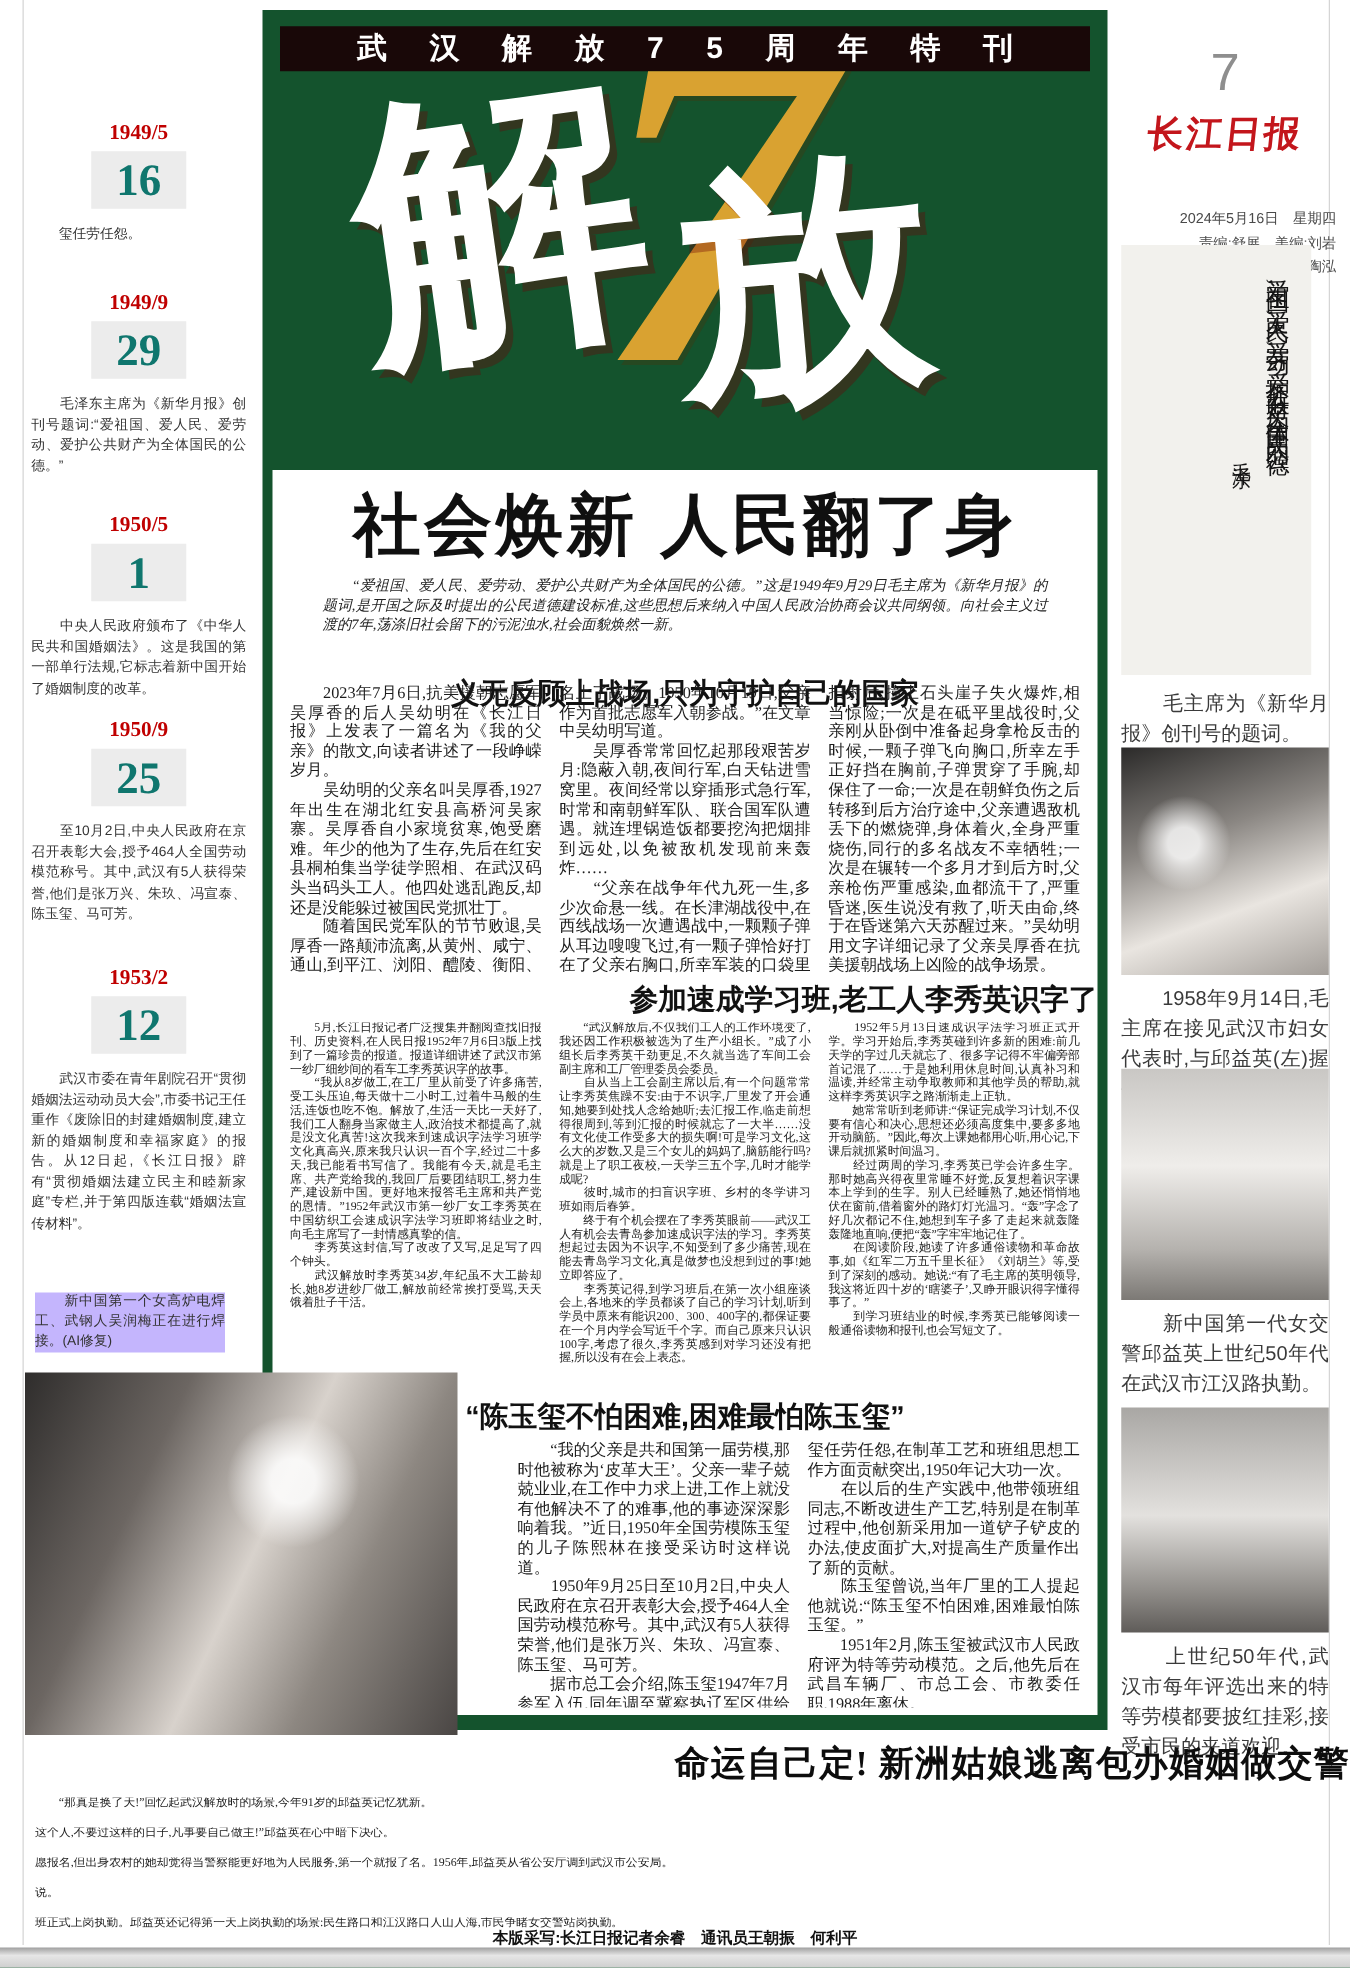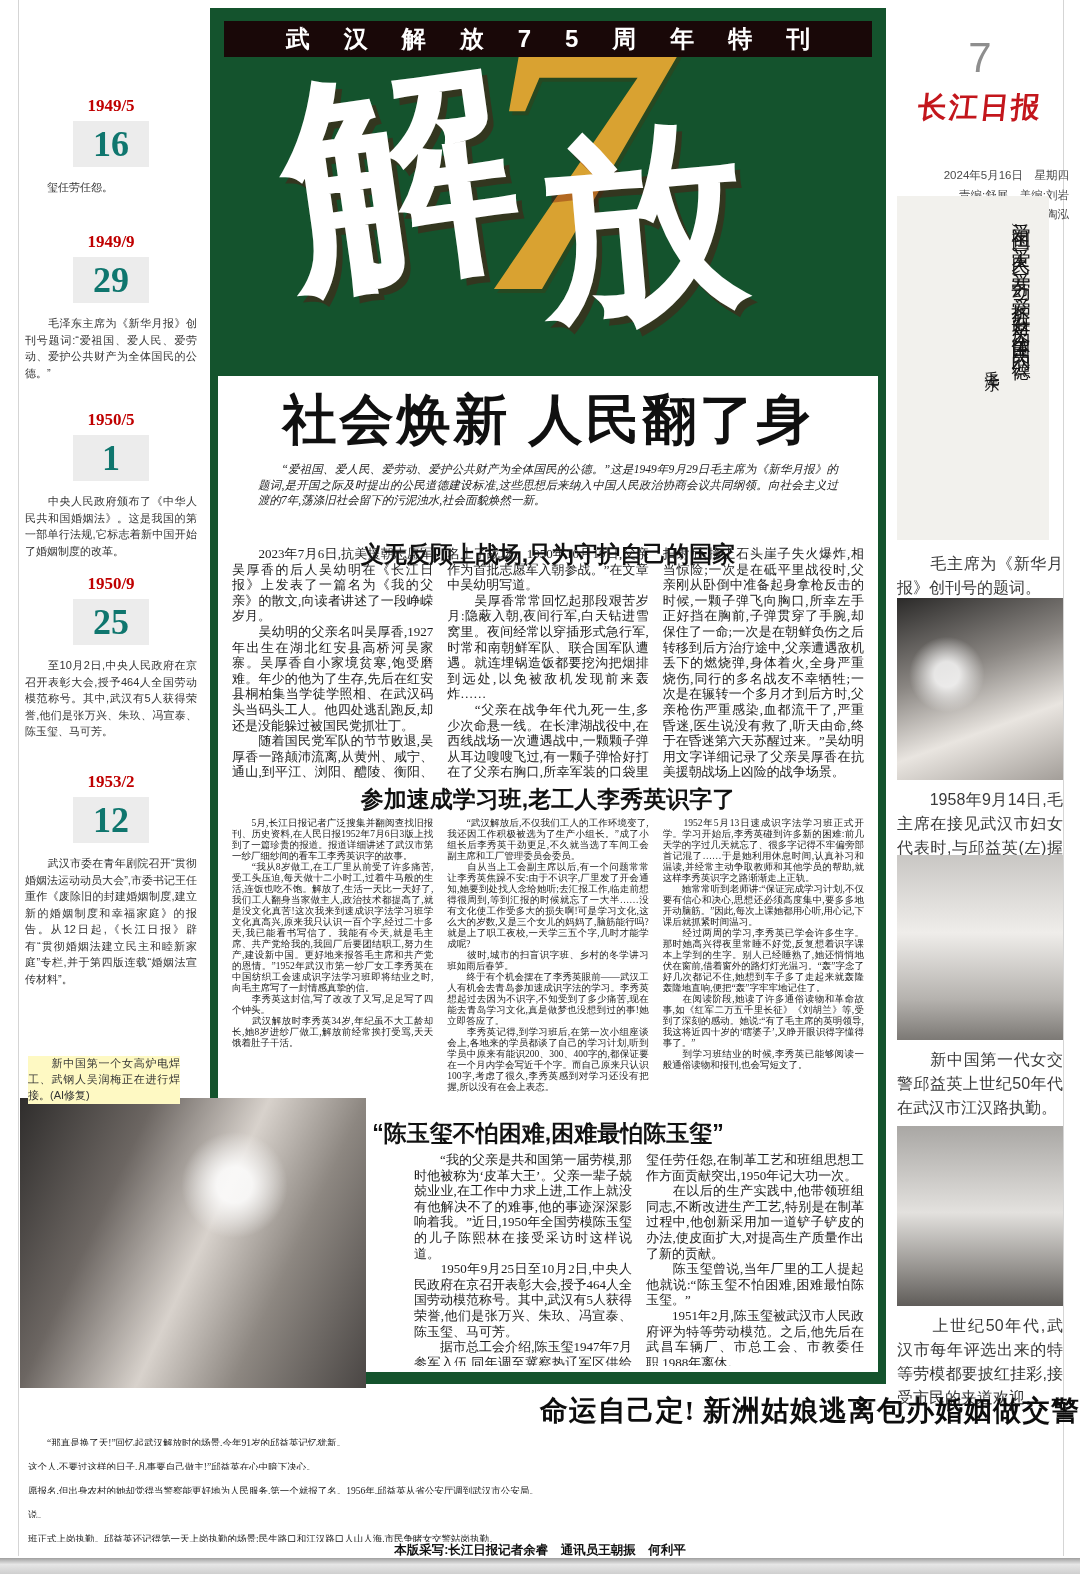--- a/index.html
+++ b/index.html
@@ -21,21 +21,21 @@
   .tl-day {
     margin:5px auto 0; width:76px; height:46px; background:#ececec;
     font-family:"Liberation Serif","DejaVu Serif",serif; font-weight:bold;
     font-size:36px; line-height:46px; color:#0f766e;
   }
   .tl-text {
     margin-top:12px; text-align:justify; font-size:11px; line-height:1.5;
     color:#333; white-space:pre-line;
   }
   .left-photo-caption {
-    position:absolute; left:28px; top:1056px; width:152px; z-index:7; background:#fef9c3;
+    position:absolute; left:28px; top:1034px; width:152px; z-index:7; background:#c4b5fd;
     font-size:11px; line-height:1.45; color:#333; text-align:justify; white-space:pre-line;
   }
   .welder-photo {
     position:absolute; left:20px; top:1098px; width:346px; height:290px; z-index:6;
     background:
       radial-gradient(circle at 62% 30%, rgba(255,255,255,.85) 0 6%, rgba(255,255,255,0) 18%),
       linear-gradient(115deg,#2f2d2c 0%,#6c6662 28%,#d8d2cc 52%,#8d8781 72%,#4a4644 100%);
   }
   
   .center-frame { position:absolute; left:210px; top:8px; width:676px; height:1376px; background:#14532d; }
@@ -172,21 +172,21 @@
 　　吴幼明的父亲名叫吴厚香,1927年出生在湖北红安县高桥河吴家寨。吴厚香自小家境贫寒,饱受磨难。年少的他为了生存,先后在红安县桐柏集当学徒学照相、在武汉码头当码头工人。他四处逃乱跑反,却还是没能躲过被国民党抓壮丁。
 　　随着国民党军队的节节败退,吴厚香一路颠沛流离,从黄州、咸宁、通山,到平江、浏阳、醴陵、衡阳、永州,再到桂林、柳州、武宣,最终随部队在广西横县葫芦村一带起义,编入中国人民解放军四十军一一九师。
 　　“抗美援朝战争爆发后,父亲毅然决然报</div>
       <div class="body-col">名上了战场。1950年10月19日,父亲作为首批志愿军入朝参战。”在文章中吴幼明写道。
 　　吴厚香常常回忆起那段艰苦岁月:隐蔽入朝,夜间行军,白天钻进雪窝里。夜间经常以穿插形式急行军,时常和南朝鲜军队、联合国军队遭遇。就连埋锅造饭都要挖沟把烟排到远处,以免被敌机发现前来轰炸……
 　　“父亲在战争年代九死一生,多少次命悬一线。在长津湖战役中,在西线战场一次遭遇战中,一颗颗子弹从耳边嗖嗖飞过,有一颗子弹恰好打在了父亲右胸口,所幸军装的口袋里装了一个带皮光子的笔记本,子弹被挡住,弹头落在口袋里;一次是在朝鲜战场上运送弹药的时候遭遇敌机,父亲驾驶的汽车被敌机追着轰炸,在躲避轰炸时恰好有一处石头崖子的天然屏障把公路罩住,敌机在一阵低空飞行疯狂</div>
       <div class="body-col">扫射后,撞上石头崖子失火爆炸,相当惊险;一次是在砥平里战役时,父亲刚从卧倒中准备起身拿枪反击的时候,一颗子弹飞向胸口,所幸左手正好挡在胸前,子弹贯穿了手腕,却保住了一命;一次是在朝鲜负伤之后转移到后方治疗途中,父亲遭遇敌机丢下的燃烧弹,身体着火,全身严重烧伤,同行的多名战友不幸牺牲;一次是在辗转一个多月才到后方时,父亲枪伤严重感染,血都流干了,严重昏迷,医生说没有救了,听天由命,终于在昏迷第六天苏醒过来。”吴幼明用文字详细记录了父亲吴厚香在抗美援朝战场上凶险的战争场景。
 　　“我父亲经常说,生命固然重要,但如果再选一次还是会义无反顾上战场,因为要守护自己的国家。”每次说起这些话,吴幼明总是感动不已。</div>
     </div>
 
-    <div class="sec-title" style="top:408px;">参加速成学习班,老工人李秀英识字了</div>
+    <div class="sec-title" style="top:408px;text-align:right;">参加速成学习班,老工人李秀英识字了</div>
     <div class="cols small" style="top:442px; height:294px;">
       <div class="body-col">　　5月,长江日报记者广泛搜集并翻阅查找旧报刊、历史资料,在人民日报1952年7月6日3版上找到了一篇珍贵的报道。报道详细讲述了武汉市第一纱厂细纱间的看车工李秀英识字的故事。
 　　“我从8岁做工,在工厂里从前受了许多痛苦,受工头压迫,每天做十二小时工,过着牛马般的生活,连饭也吃不饱。解放了,生活一天比一天好了,我们工人翻身当家做主人,政治技术都提高了,就是没文化真苦!这次我来到速成识字法学习班学文化真高兴,原来我只认识一百个字,经过二十多天,我已能看书写信了。我能有今天,就是毛主席、共产党给我的,我回厂后要团结职工,努力生产,建设新中国。更好地来报答毛主席和共产党的恩情。”1952年武汉市第一纱厂女工李秀英在中国纺织工会速成识字法学习班即将结业之时,向毛主席写了一封情感真挚的信。
 　　李秀英这封信,写了改改了又写,足足写了四个钟头。
 　　武汉解放时李秀英34岁,年纪虽不大工龄却长,她8岁进纱厂做工,解放前经常挨打受骂,天天饿着肚子干活。</div>
       <div class="body-col">　　“武汉解放后,不仅我们工人的工作环境变了,我还因工作积极被选为了生产小组长。”成了小组长后李秀英干劲更足,不久就当选了车间工会副主席和工厂管理委员会委员。
 　　自从当上工会副主席以后,有一个问题常常让李秀英焦躁不安:由于不识字,厂里发了开会通知,她要到处找人念给她听;去汇报工作,临走前想得很周到,等到汇报的时候就忘了一大半……没有文化使工作受多大的损失啊!可是学习文化,这么大的岁数,又是三个女儿的妈妈了,脑筋能行吗?就是上了职工夜校,一天学三五个字,几时才能学成呢?
 　　彼时,城市的扫盲识字班、乡村的冬学讲习班如雨后春笋。
 　　终于有个机会摆在了李秀英眼前——武汉工人有机会去青岛参加速成识字法的学习。李秀英想起过去因为不识字,不知受到了多少痛苦,现在能去青岛学习文化,真是做梦也没想到过的事!她立即答应了。
 　　李秀英记得,到学习班后,在第一次小组座谈会上,各地来的学员都谈了自己的学习计划,听到学员中原来有能识200、300、400字的,都保证要在一个月内学会写近千个字。而自己原来只认识100字,考虑了很久,李秀英感到对学习还没有把握,所以没有在会上表态。</div>

